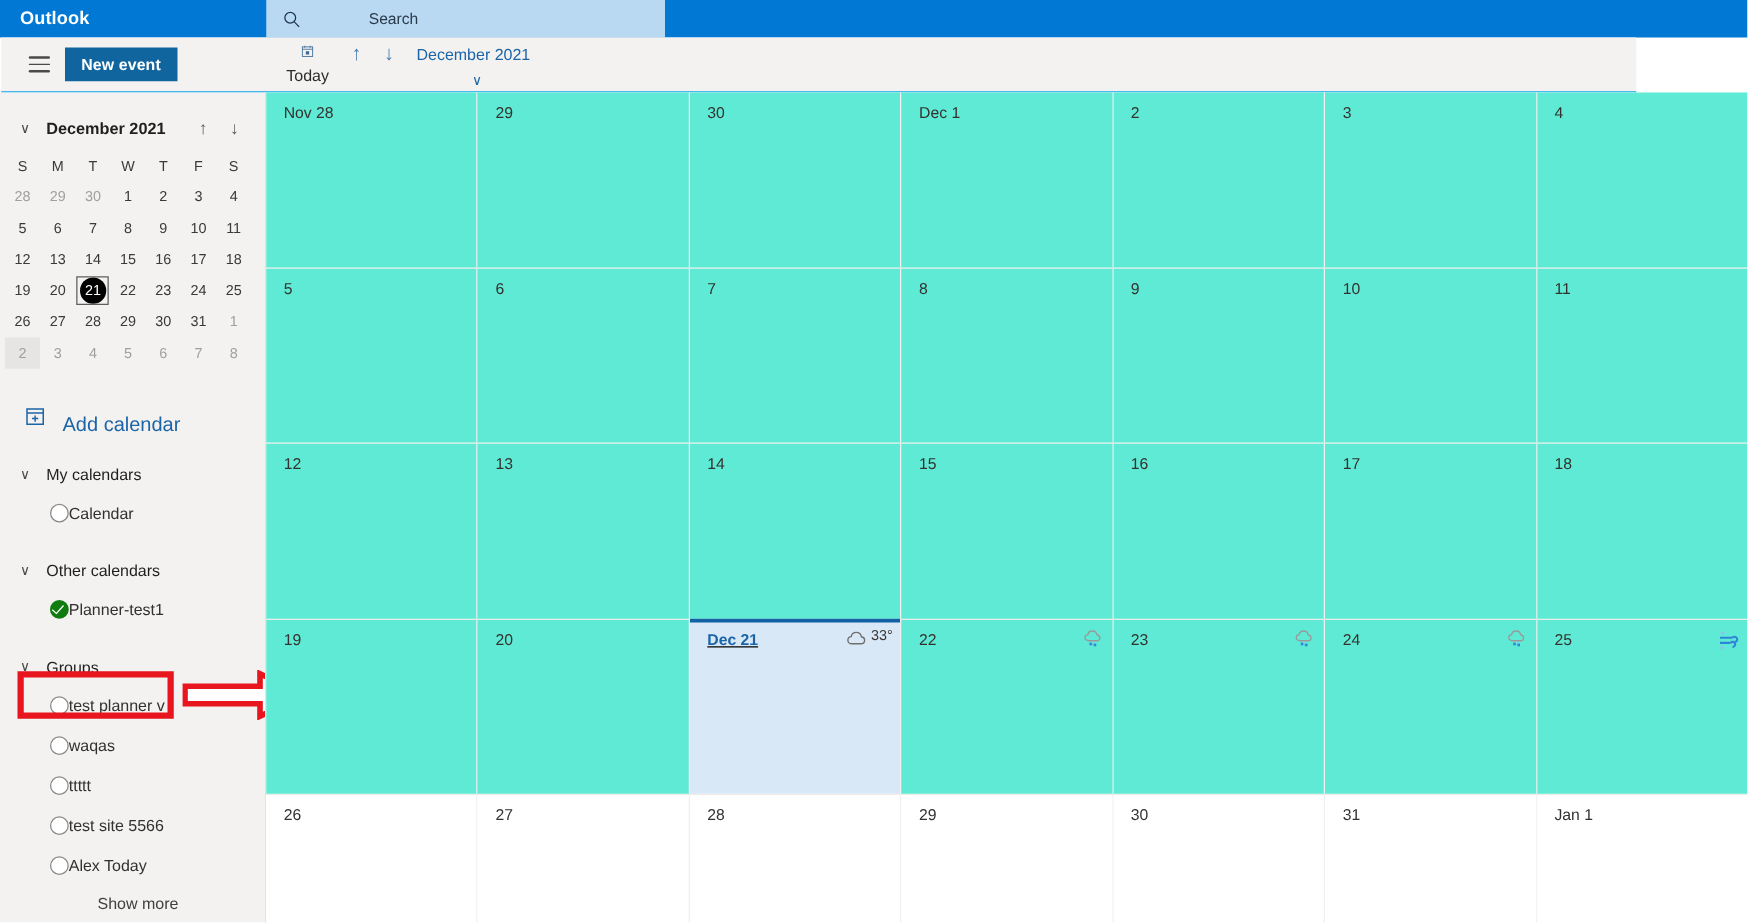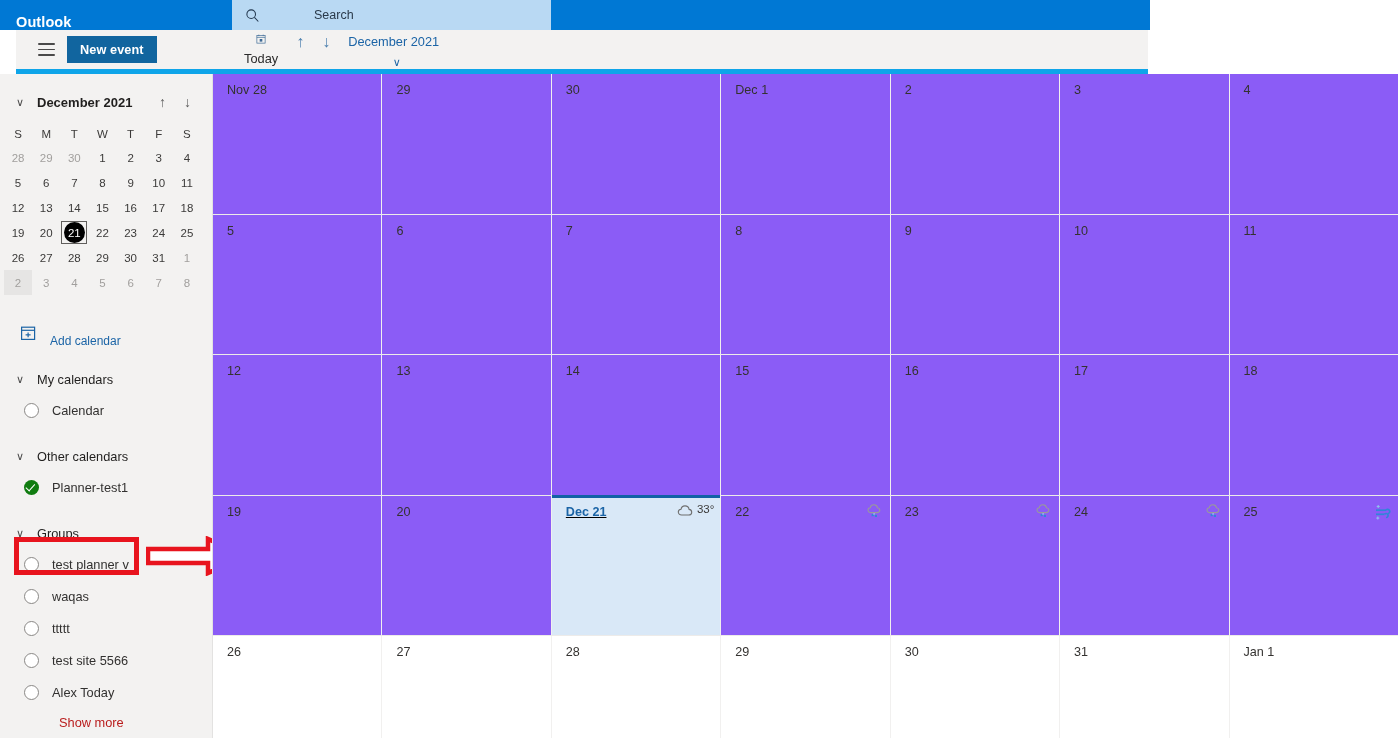--- a/index.html
+++ b/index.html
@@ -6,38 +6,38 @@
   html, body {
     width: 1398px; height: 738px;
     font-family: "Liberation Sans", sans-serif;
     overflow: hidden;
     background: #ffffff;
   }
   #app { position: relative; width: 1398px; height: 738px; }
 
   
   .topbar {
-    position: absolute; left: 0; top: 0; width: 1150px; height: 30px;
-    background: #0078d4; display: flex; align-items: flex-end; gap: 19px;
+    position: absolute; left: 0; top: 0; width: 1398px; height: 30px;
+    background: #0078d4; display: flex; align-items: center;
   }
   .brand {
     width: 213px; padding-left: 16px; color: #ffffff;
     font-size: 14.5px; font-weight: bold; letter-spacing: .1px;
   }
   .searchbox {
     width: 319px; height: 30px; background: #b9d9f3;
     display: flex; align-items: center; gap: 10px; padding-left: 13px;
   }
   .searchbox .si { width: 15px; height: 15px; flex: none; }
   .search-text { font-size: 12.5px; color: #2a3a4a; margin-left: 44px; }
 
   
   .cmdbar {
-    position: absolute; left: 16px; top: 30px; width: 1132px; height: 44px;
-    background: #f3f2f1; border-bottom: 5px solid #0ea5e9;
+    position: absolute; left: 1px; top: 30px; width: 1308px; height: 44px;
+    background: #f3f2f1; border-bottom: 1px solid #0ea5e9;
     display: flex; align-items: center;
   }
   .cmd-left { width: 213px; display: flex; align-items: center; gap: 12px; padding-left: 22px; }
   .hamburger { width: 17px; height: 13px; display: flex; flex-direction: column; justify-content: space-between; cursor: pointer; }
   .hamburger i { display: block; height: 1.6px; background: #4a4a4a; border-radius: 1px; }
   .newevent {
     background: #11659f; color: #fff; font-size: 12.7px; font-weight: bold;
     border: none; height: 27px; padding: 0 13px; cursor: pointer; letter-spacing: .1px;
   }
   .cmd-right { display: flex; align-items: center; gap: 0px; padding-left: 6px; }
@@ -74,52 +74,52 @@
     display: inline-flex; align-items: center; justify-content: center;
     width: 21px; height: 21px; border-radius: 50%;
   }
   td.today-box { outline: 1px solid #605e5c; outline-offset: -2px; }
   td.today-box .daycell { background: #000000; color: #fff; font-weight: normal; }
   td.shade { background: #e6e5e4; }
 
   .addcal {
     display: flex; align-items: center; gap: 13px; height: 32px; padding-left: 20px; margin-top: 22px; cursor: pointer;
   }
-  .addcal .label { color: #1b64a6; font-size: 12px; margin-top: 16px; }
+  .addcal .label { color: #1b64a6; font-size: 16px; margin-top: 16px; }
 
   .sec-head {
     display: flex; align-items: center; height: 30px; padding-left: 16px; margin-top: 15px; cursor: pointer;
   }
   .sec-head .t { font-size: 12.8px; font-weight: normal; color: #201f1e; padding-left: 5px; }
 
   .cal-item {
-    display: flex; align-items: center; gap: 13px; height: 32px; padding-left: 24px; cursor: pointer; position: relative;
+    display: flex; align-items: center; height: 32px; padding-left: 12px; cursor: pointer; position: relative; margin-left: 28px;
   }
   .cal-item .label { font-size: 12.8px; color: #323130; }
   .circ { width: 15px; height: 15px; border-radius: 50%; border: 1.3px solid #8a8886; background: #fff; flex: none; }
   .circ.checked { border: none; background: #107c10; position: relative; }
   .circ.checked::after {
     content: ""; position: absolute; left: 4px; top: 2.5px; width: 4px; height: 7.5px;
     border: solid #fff; border-width: 0 1.7px 1.7px 0; transform: rotate(42deg);
   }
-  .showmore { padding-left: 59px; font-size: 12.8px; color: #b91c1c; height: 30px; line-height: 30px; cursor: pointer; }
+  .showmore { padding-left: 78px; font-size: 12.8px; color: #404040; height: 30px; line-height: 30px; cursor: pointer; }
 
   
   .grid-wrap {
     position: absolute; left: 213px; top: 74px; width: 1185px; height: 664px; background: #fff;
   }
   .dow-row { display: flex; height: 33px; border-bottom: 1px solid #edebe9; background: #fff; }
   .dow {
     flex: 1 1 0; font-size: 11.8px; color: #484644; padding-left: 14px; display: flex; align-items: center;
   }
   .week {
     display: flex; height: 140.5px; border-bottom: 1px solid #edebe9;
   }
   .daycol {
-    flex: 1 1 0; position: relative; background: #8b5cf6;
+    flex: 1 1 0; position: relative; background: #5eead4;
     border-right: 1px solid #f1f0ef; padding: 9px 10px 0 14px;
   }
   .daycol:last-child { border-right: none; }
   .week.current .daycol { background: #ffffff; }
   .daynum { font-size: 12.6px; color: #343230; }
   .daycol.today { background: #d9e8f7; text-decoration: underline; }
   .daycol.today::before {
     content: ""; position: absolute; left: 0; right: 0; top: -1px; height: 3px; background: #1261a5;
   }
   .daycol.today .daynum { color: #1b64a6; font-weight: bold; }

